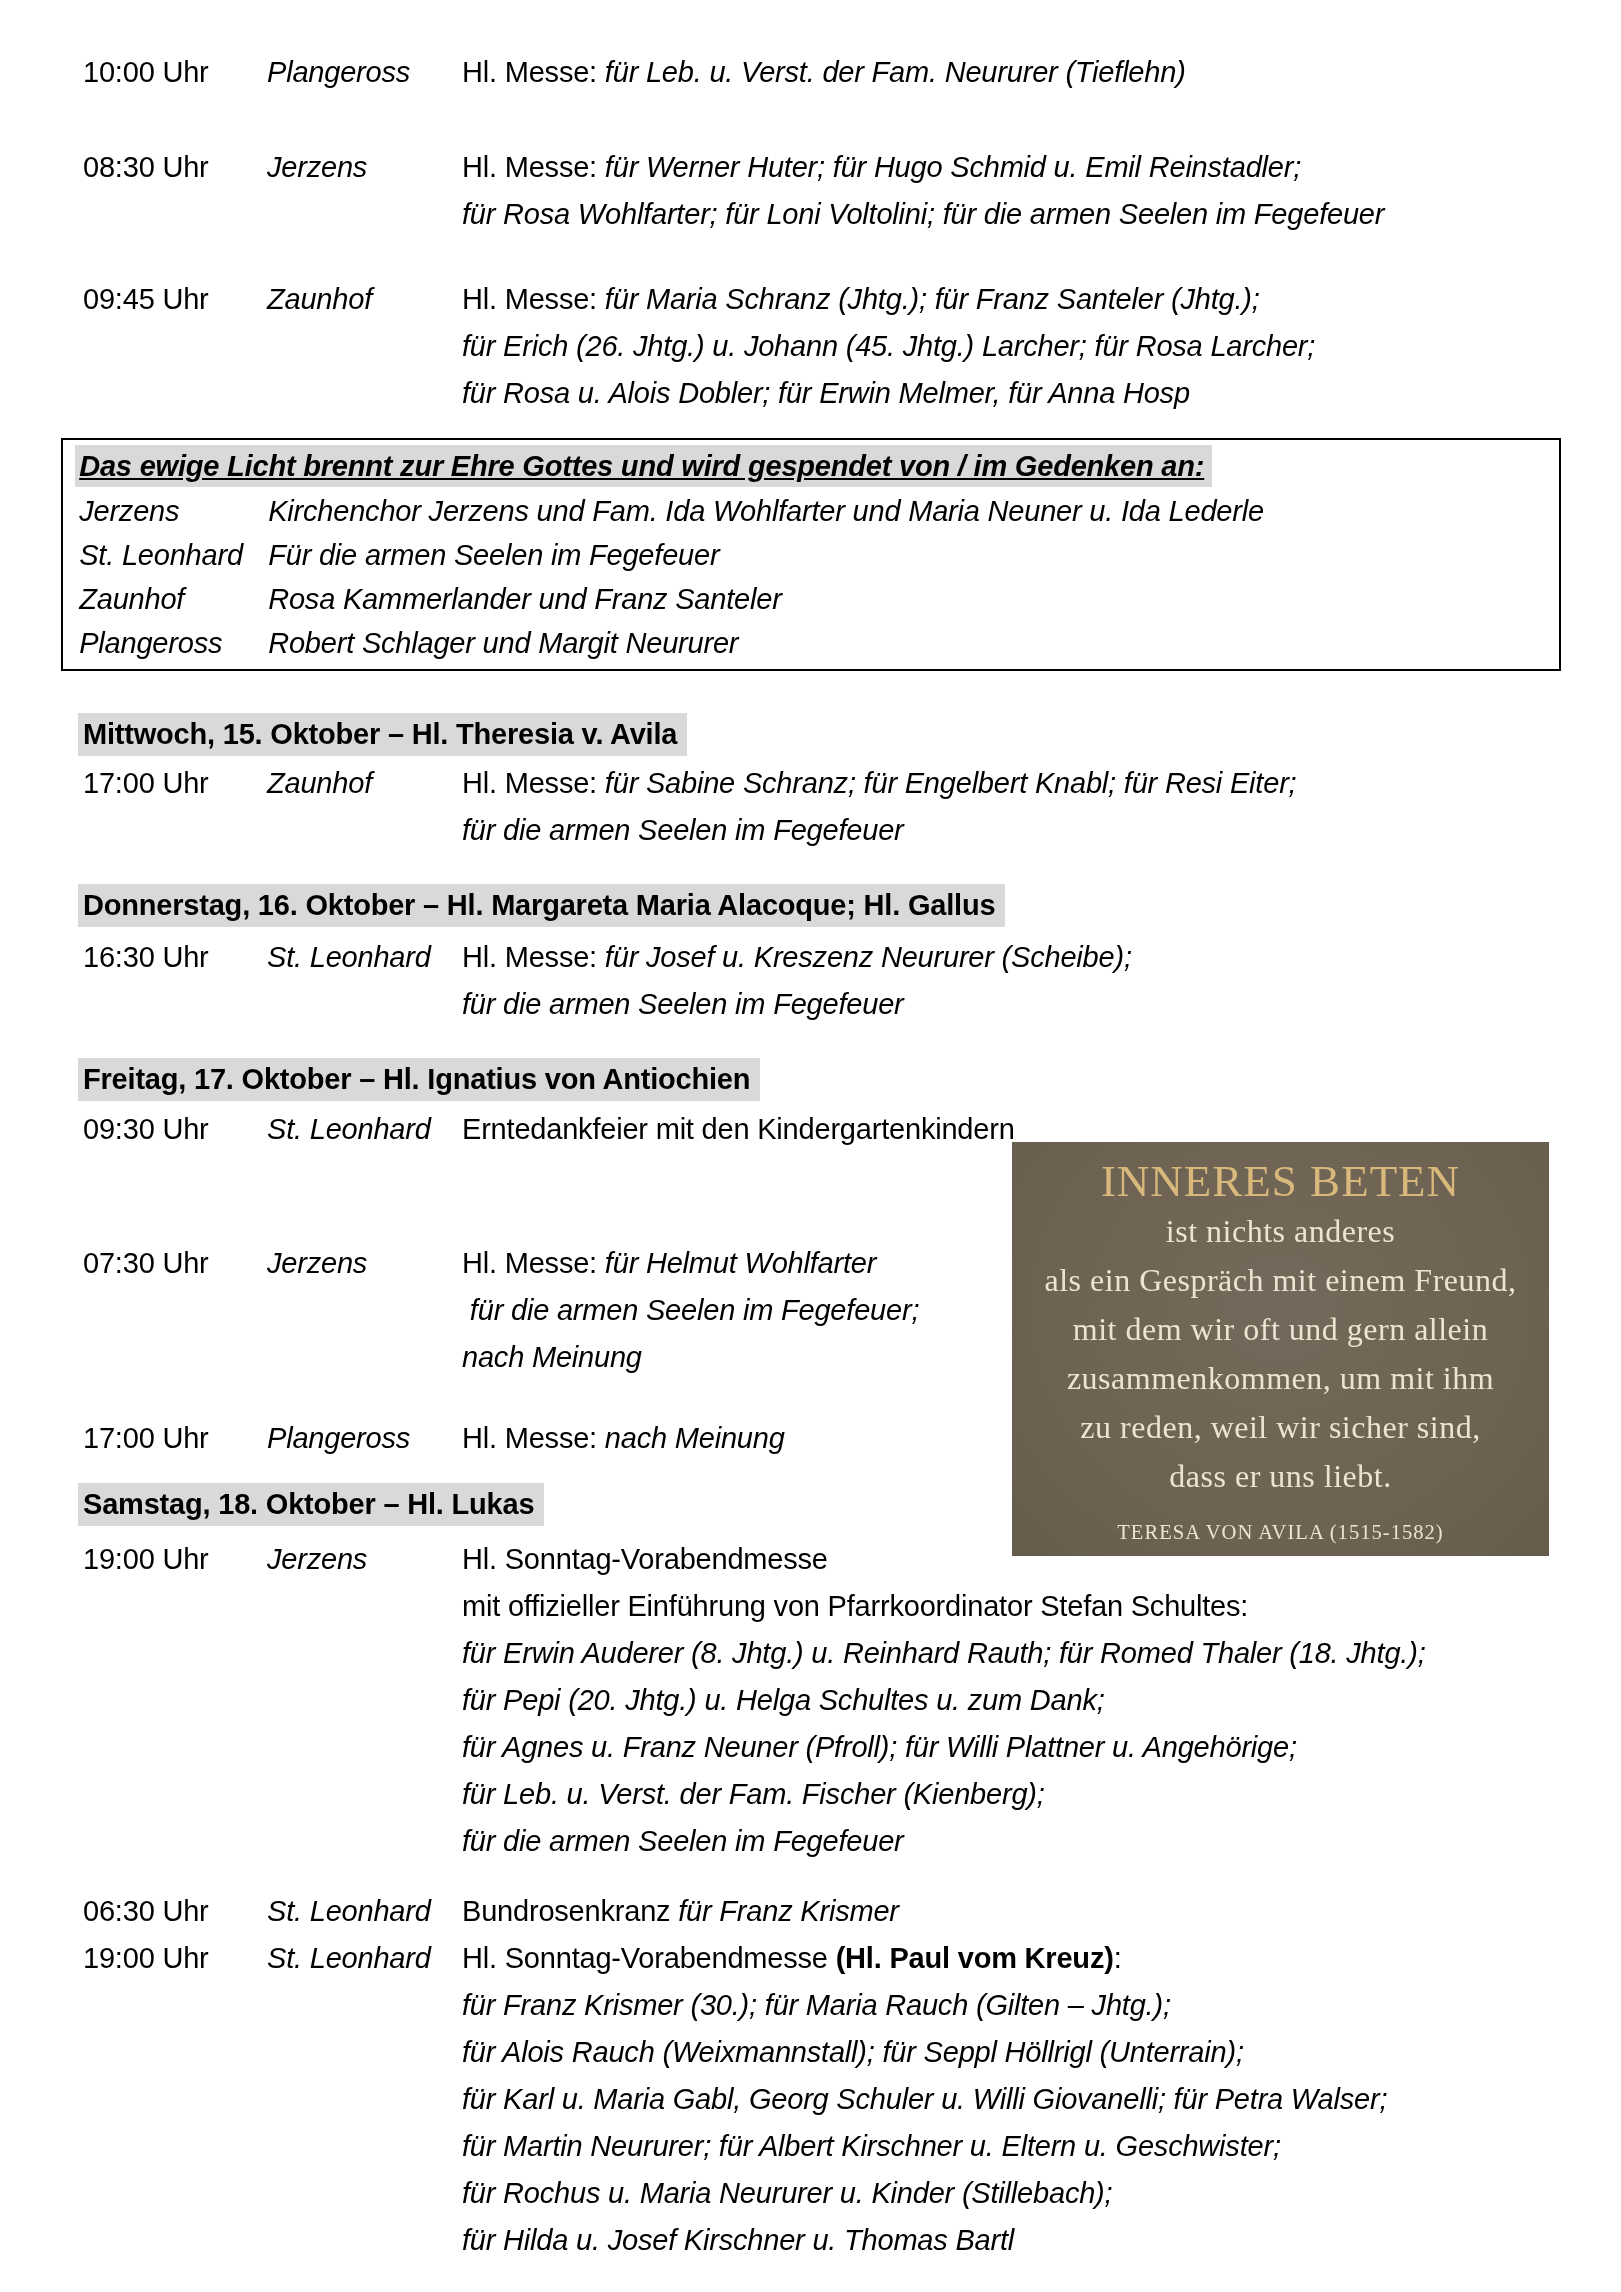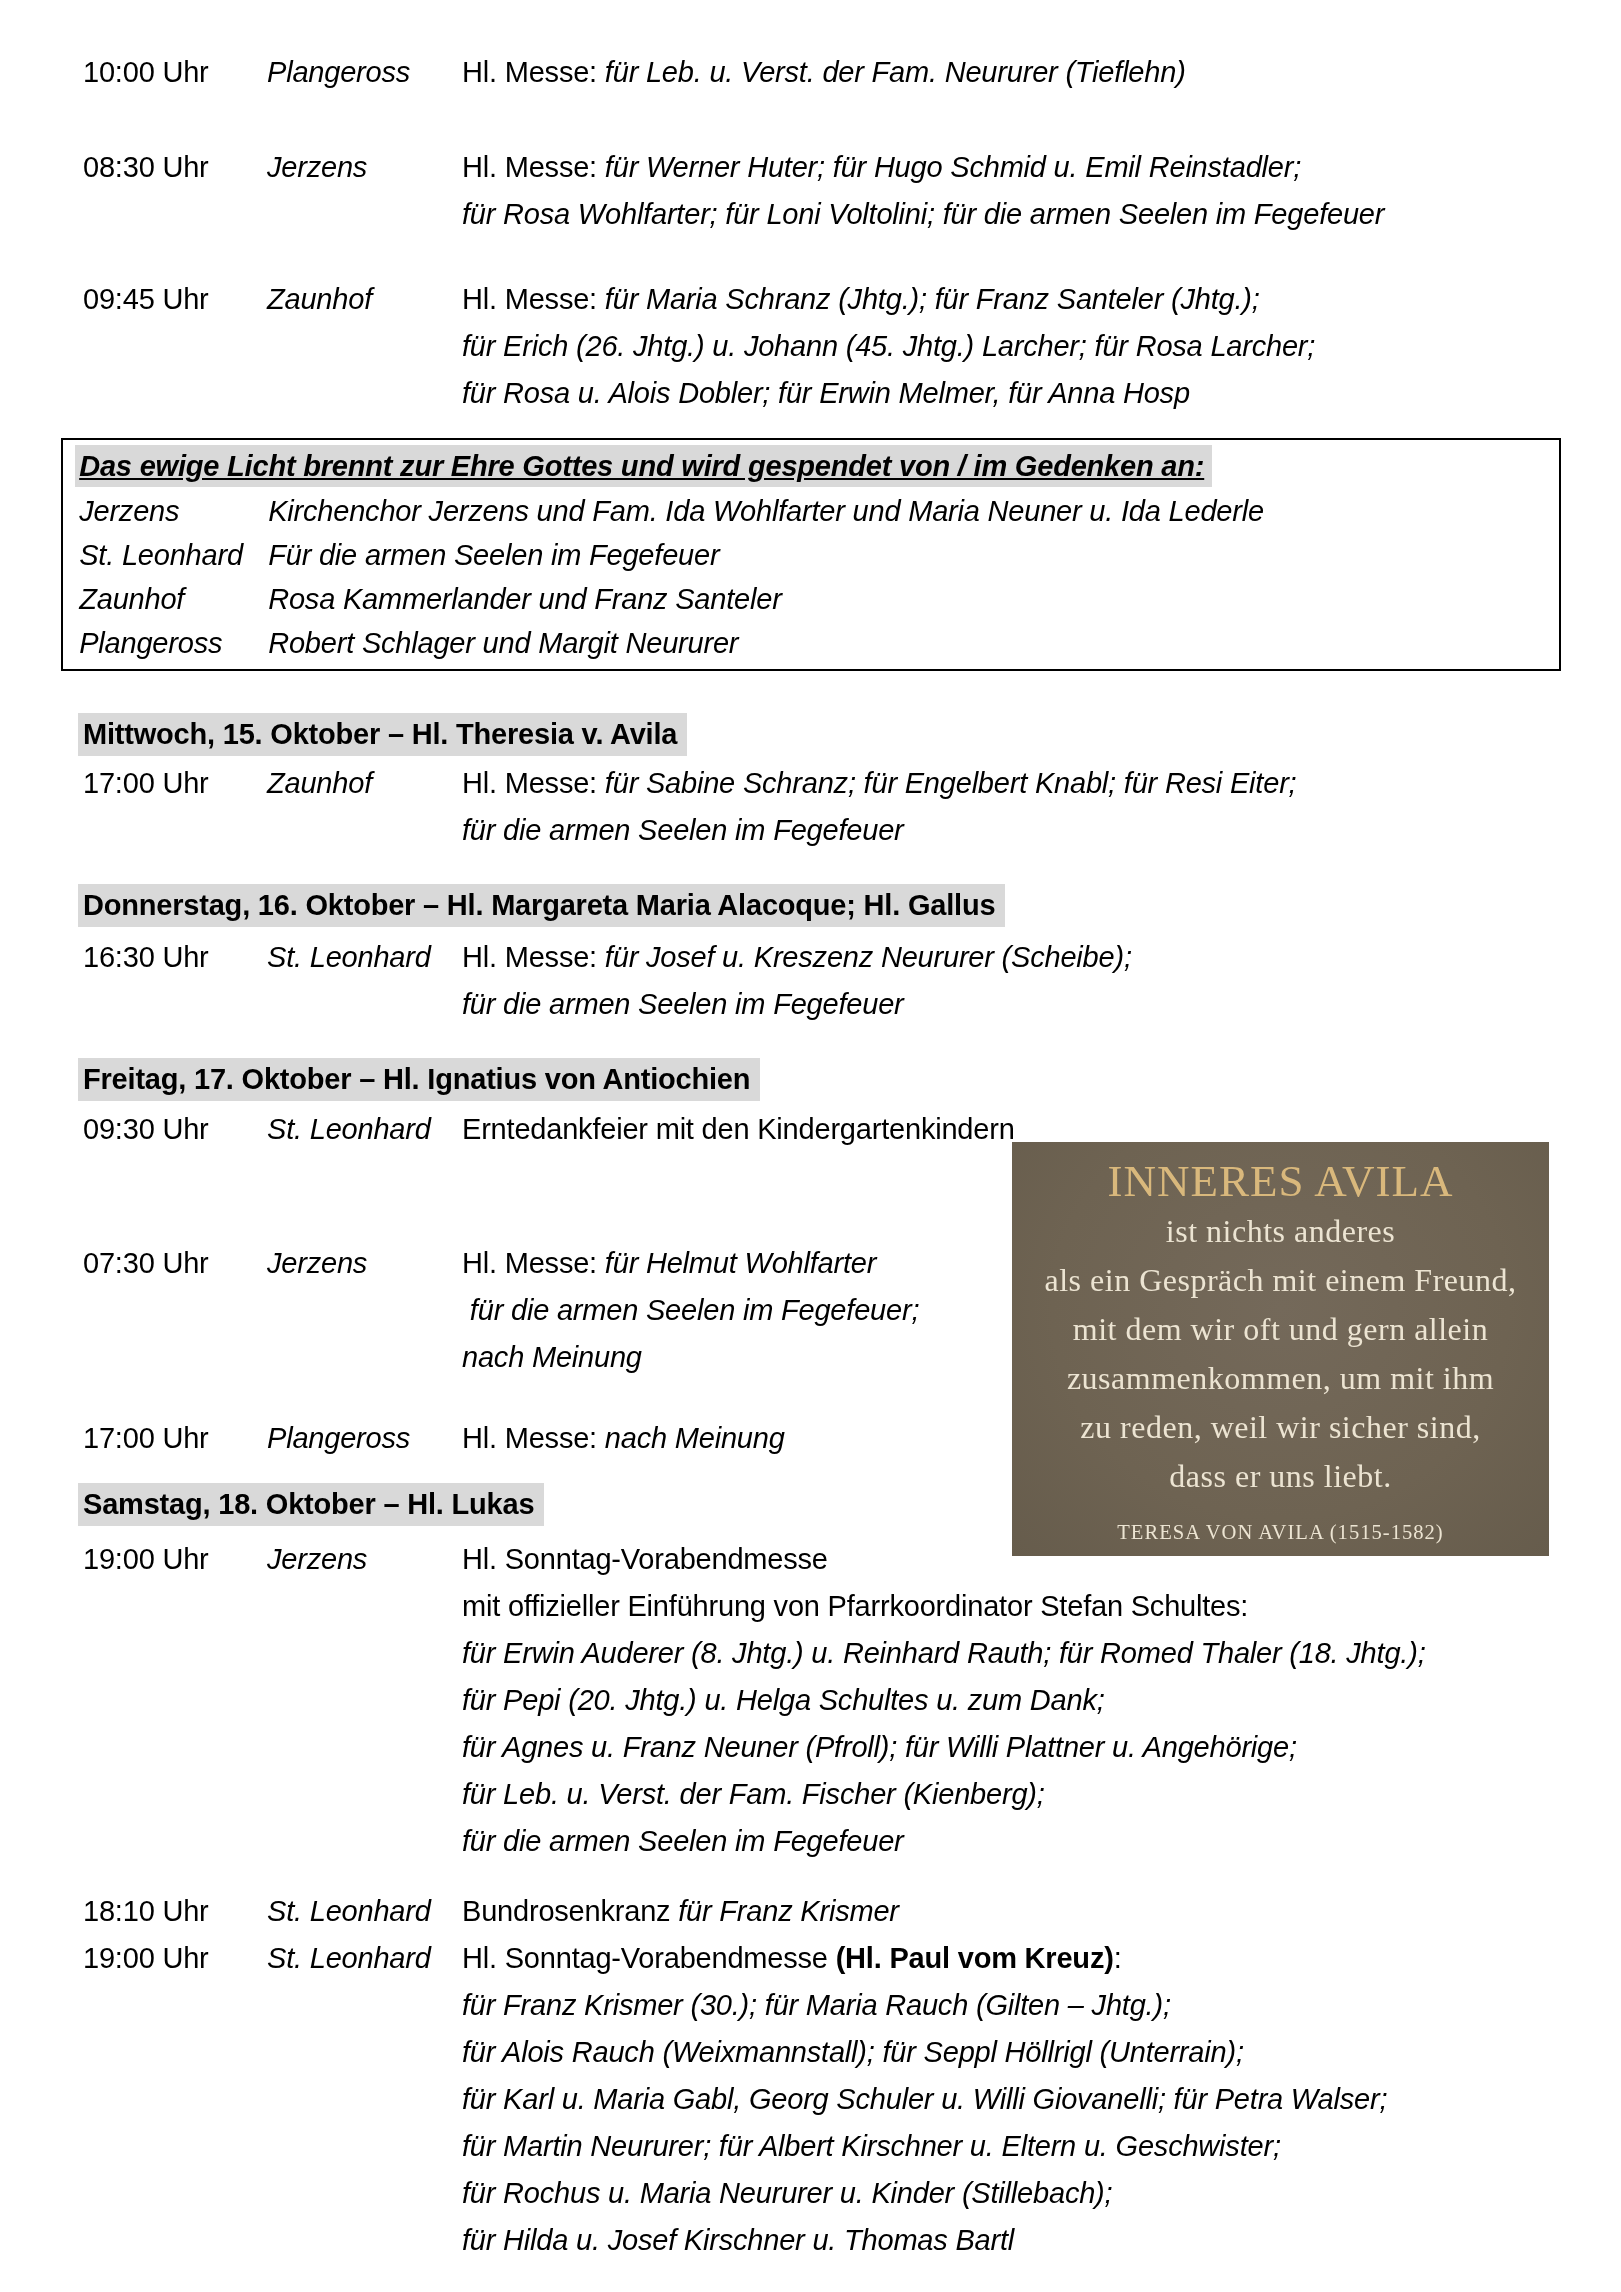--- a/index.html
+++ b/index.html
@@ -166,21 +166,21 @@
         <div class="line"><span class="seg-regular">Hl. Sonntag-Vorabendmesse</span></div>
         <div class="line"><span class="seg-regular">mit offizieller Einführung von Pfarrkoordinator Stefan Schultes:</span></div>
         <div class="line"><span class="seg-italic">für Erwin Auderer (8. Jhtg.) u. Reinhard Rauth; für Romed Thaler (18. Jhtg.);</span></div>
         <div class="line"><span class="seg-italic">für Pepi (20. Jhtg.) u. Helga Schultes u. zum Dank;</span></div>
         <div class="line"><span class="seg-italic">für Agnes u. Franz Neuner (Pfroll); für Willi Plattner u. Angehörige;</span></div>
         <div class="line"><span class="seg-italic">für Leb. u. Verst. der Fam. Fischer (Kienberg);</span></div>
         <div class="line"><span class="seg-italic">für die armen Seelen im Fegefeuer</span></div>
       </div>
     </div>
     <div class="entry b14">
-      <div class="time">18:10 Uhr</div>
+      <div class="time">06:30 Uhr</div>
       <div class="loc">St. Leonhard</div>
       <div class="desc">
         <div class="line"><span class="seg-regular">Bundrosenkranz </span><span class="seg-italic">für Franz Krismer</span></div>
       </div>
     </div>
     <div class="entry b15">
       <div class="time">19:00 Uhr</div>
       <div class="loc">St. Leonhard</div>
       <div class="desc">
         <div class="line"><span class="seg-regular">Hl. Sonntag-Vorabendmesse </span><span class="seg-bold">(Hl. Paul vom Kreuz)</span><span class="seg-regular">:</span></div>
@@ -188,21 +188,21 @@
         <div class="line"><span class="seg-italic">für Alois Rauch (Weixmannstall); für Seppl Höllrigl (Unterrain);</span></div>
         <div class="line"><span class="seg-italic">für Karl u. Maria Gabl, Georg Schuler u. Willi Giovanelli; für Petra Walser;</span></div>
         <div class="line"><span class="seg-italic">für Martin Neururer; für Albert Kirschner u. Eltern u. Geschwister;</span></div>
         <div class="line"><span class="seg-italic">für Rochus u. Maria Neururer u. Kinder (Stillebach);</span></div>
         <div class="line"><span class="seg-italic">für Hilda u. Josef Kirschner u. Thomas Bartl</span></div>
       </div>
     </div>
   </div>
 
 <div class="quote">
-  <div class="q-title">INNERES AVILA</div>
+  <div class="q-title">INNERES BETEN</div>
   <div class="q-line">ist nichts anderes</div>
   <div class="q-line">als ein Gespräch mit einem Freund,</div>
   <div class="q-line">mit dem wir oft und gern allein</div>
   <div class="q-line">zusammenkommen, um mit ihm</div>
   <div class="q-line">zu reden, weil wir sicher sind,</div>
   <div class="q-line">dass er uns liebt.</div>
   <div class="q-author">TERESA VON AVILA (1515-1582)</div>
 </div>
 
 

